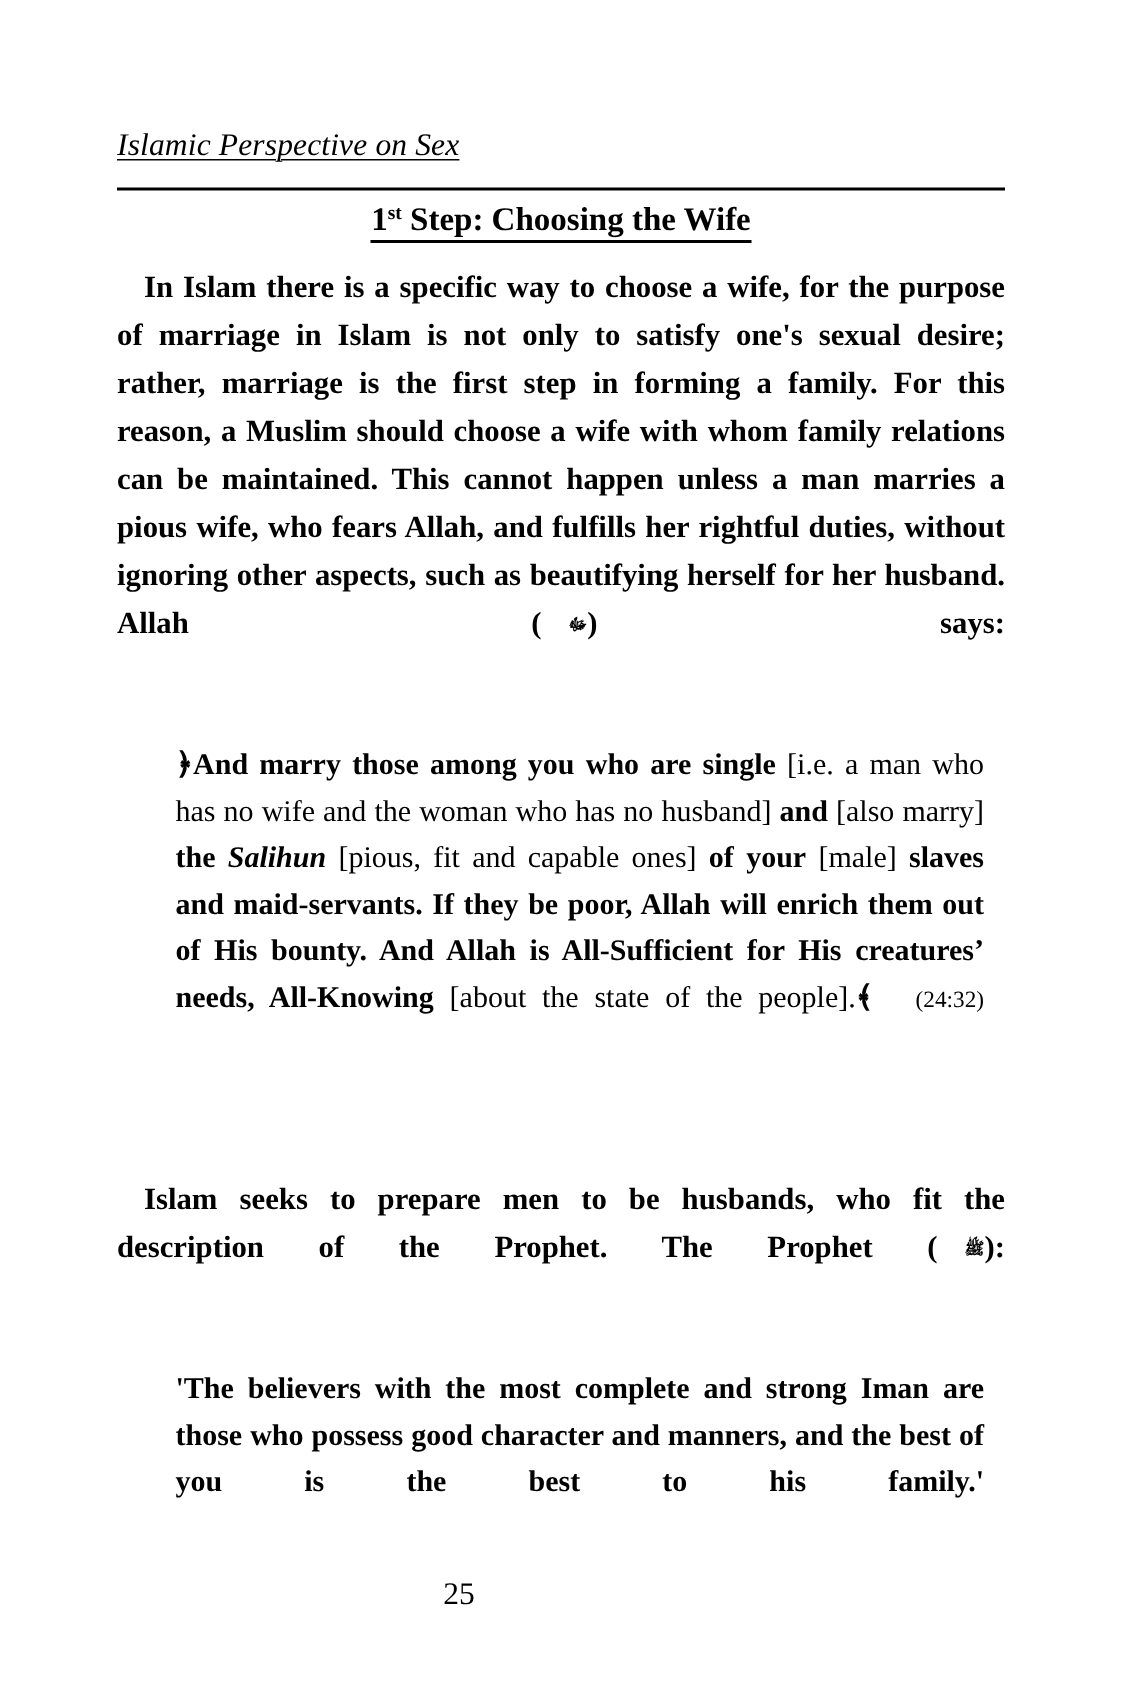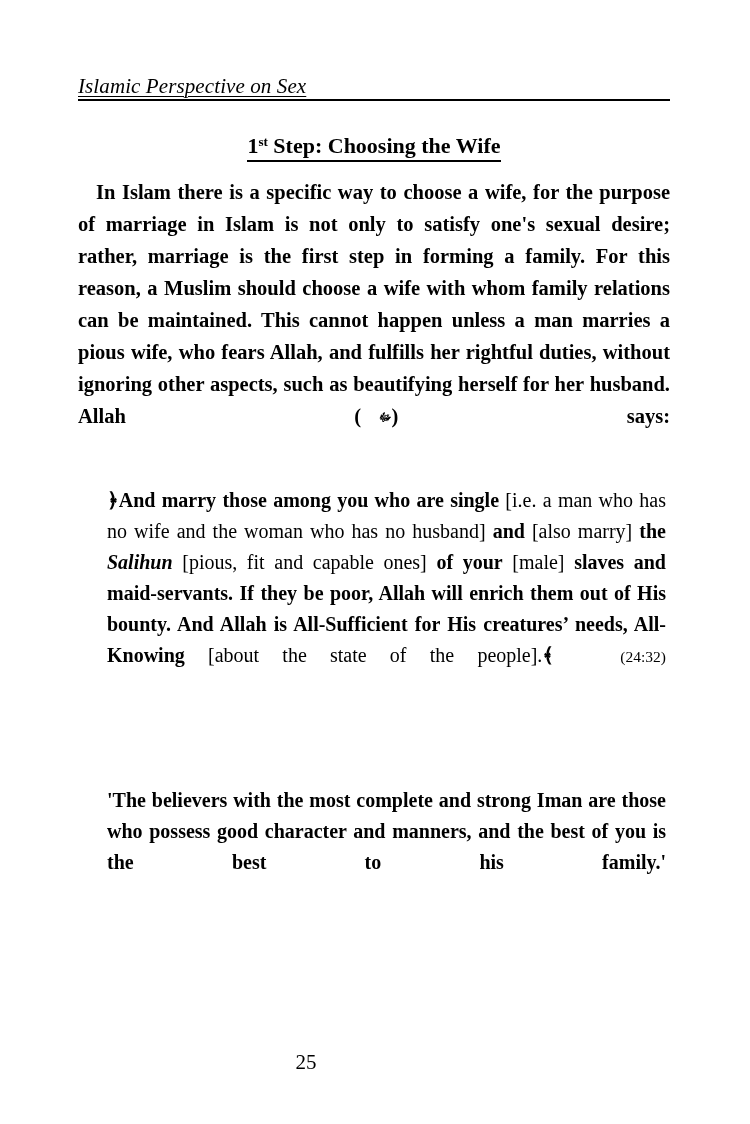--- a/index.html
+++ b/index.html
@@ -21,24 +21,24 @@
     height: 1124px;
     box-sizing: border-box;
     overflow: hidden;
     background: #ffffff;
   }
 
   
   .running-header {
     position: absolute;
     left: 78px;
-    top: 74px;
+    top: 84px;
     width: 592px;
     border-bottom: 2px solid #000;
-    padding-bottom: 1px;
+    padding-bottom: 17px;
   }
   .running-header-title {
     font-style: italic;
     font-size: 21px;
     line-height: 24px;
     letter-spacing: 0.1px;
     white-space: nowrap;
     text-decoration: underline;
     text-underline-offset: 3px;
     text-decoration-thickness: 1px;
@@ -89,21 +89,21 @@
   p.body-par:last-child { text-align: justify; }
 
   
   p.body-par::after {
     content: "";
     display: inline-block;
     width: 100%;
   }
 
   .quote-block {
-    margin: 4px;
+    margin: 14px;
     padding-left: 25px;
     padding-right: 0px;
     font-size: 20px;
     line-height: 31px;
     text-align: justify;
     text-indent: 0;
   }
   .quote-block::after {
     content: "";
     display: inline-block;
@@ -172,20 +172,21 @@
     <p class="quote-block"><span class="ornate">﴿</span><b>And marry those among you who are single</b><span> [i.e. a man who has no wife and the woman who has no husband] </span><b>and</b><span> [also marry] </span><b>the </b><b><i>Salihun</i></b><span> [pious, fit and capable ones] </span><b>of your</b><span> [male] </span><b>slaves and maid-servants. If they be poor, Allah will enrich them out of His bounty. And Allah is All-Sufficient for His creatures’ needs, All-Knowing</b><span> [about the state of the people].</span><span class="ornate">﴾</span><span class="cite">&nbsp;&nbsp; <span>(24:32)</span></span></p>
 
     <div class="spacer-lg"></div>
 
 
     <div class="spacer-md"></div>
 
 
     <div class="spacer-lg"></div>
 
+    <p class="body-par"><span>Islam seeks to prepare men to be husbands, who fit the description of the Prophet. The Prophet (</span><span class="honorific">ﷺ</span><span>):</span></p>
 
     <div class="spacer-md"></div>
 
     <p class="quote-block qb-all-bold"><span>'The believers with the most complete and strong Iman are those who possess good character and manners, and the best of you is the best to his family.'</span></p>
 
   </div>
 
   <div class="page-number">25</div>
 
 </div>

